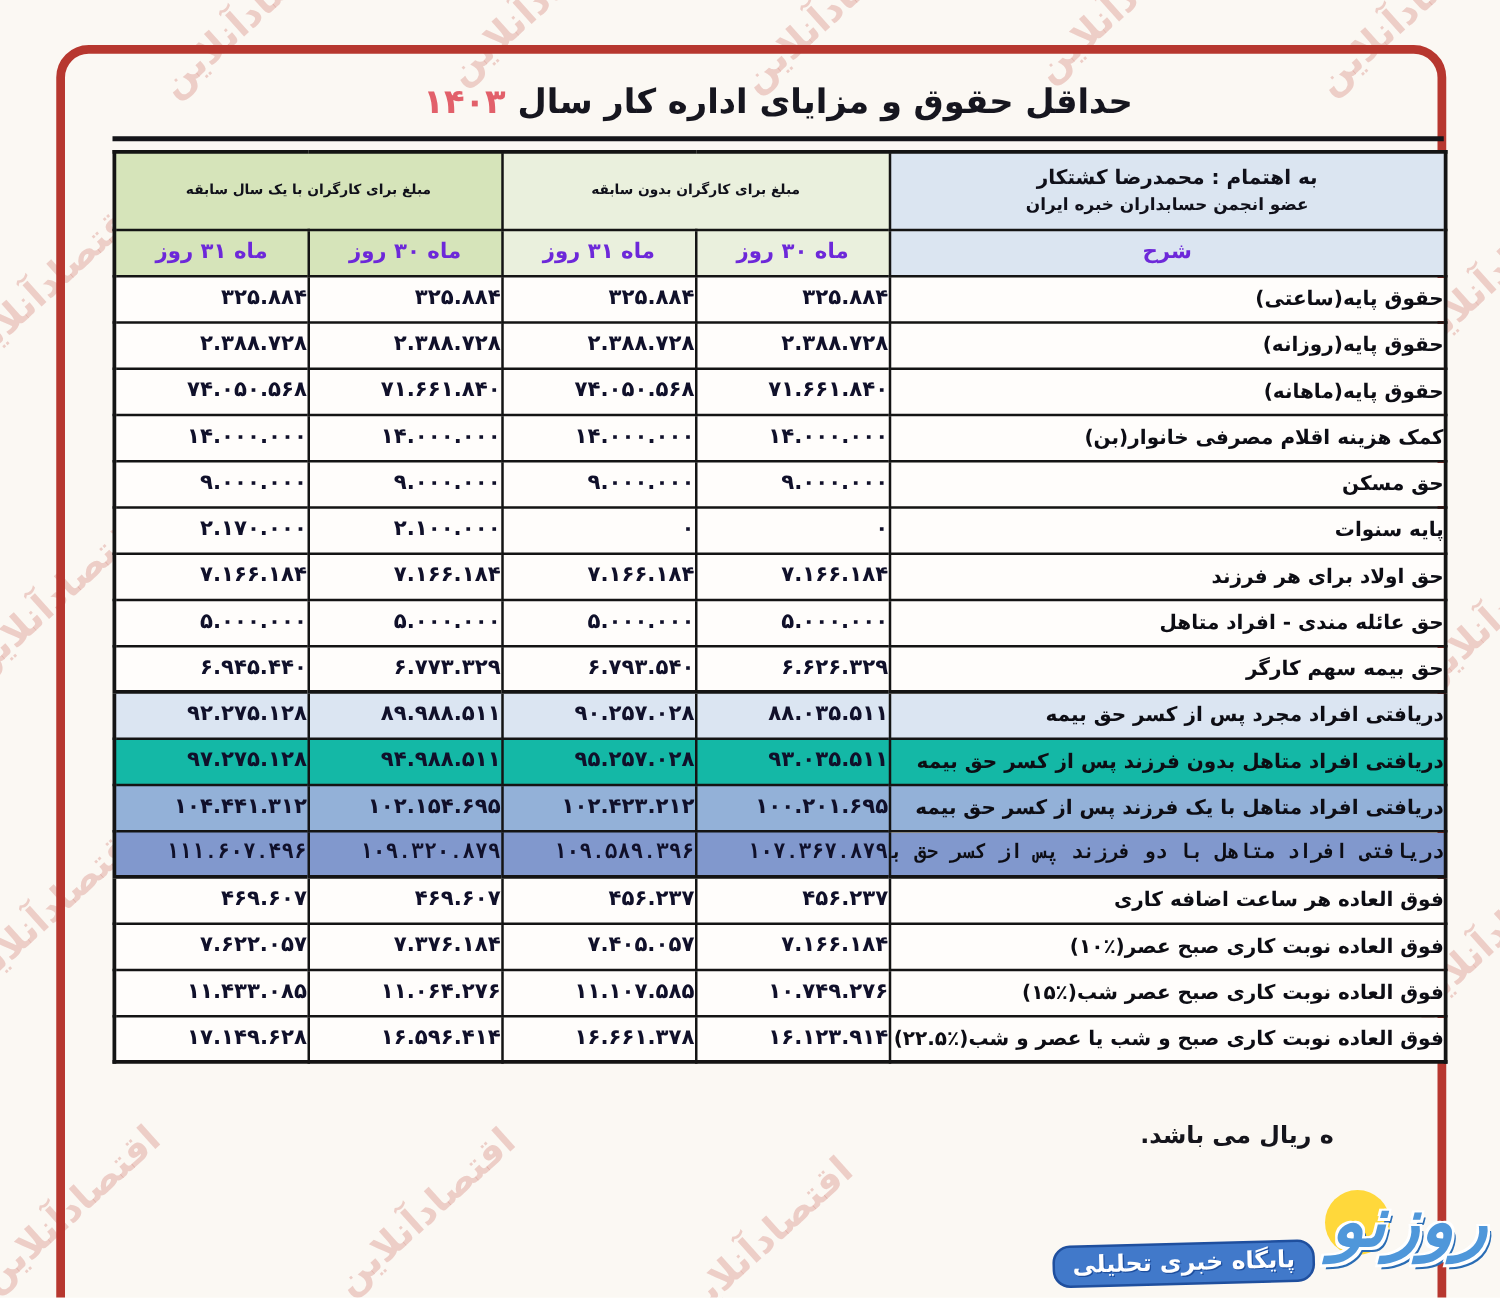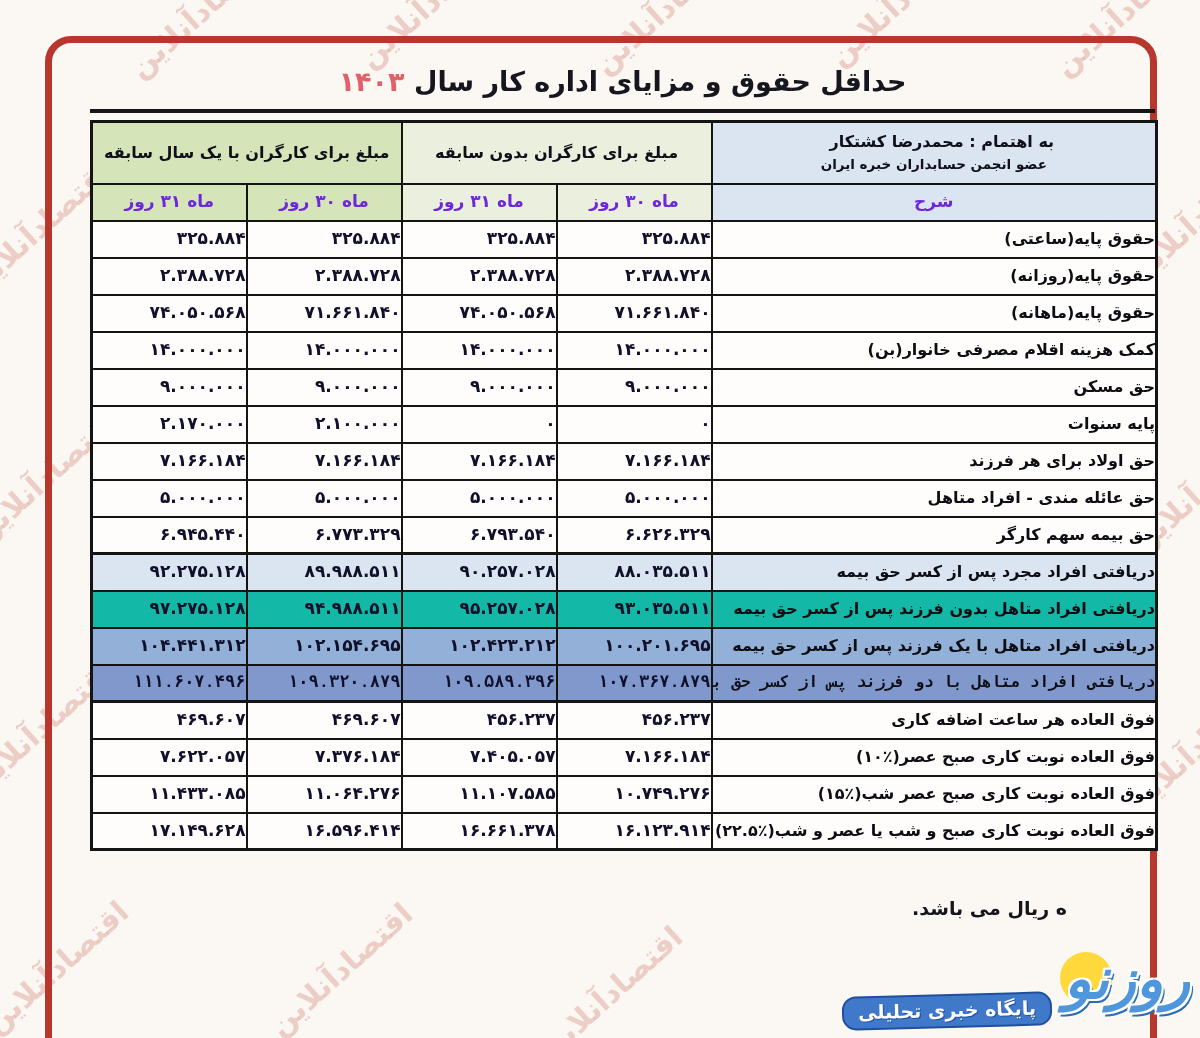--- a/index.html
+++ b/index.html
@@ -32,21 +32,21 @@
     border:3px solid #141414;
   }
   table.salary th, table.salary td{
     border:2px solid #141414; line-height:1.15; vertical-align:middle; padding:0;
   }
   col.c-desc{ width:445px; } col.c-num{ width:155px; }
   tr.h1{ height:62px; } tr.h2{ height:37px; }
   .credit{ background:#dbe5f1; font-weight:bold; color:#10101a; }
   .credit .l1{ font-size:16px; margin-bottom:5px;padding-left:16px; }
   .credit .l2{ font-size:13.5px; }
-  th.grp{ font-size:16px; font-weight:bold; color:#10101a;text-align:center; }
+  th.grp{ font-size:11px; font-weight:bold; color:#10101a;text-align:center; }
   th.sub, th.desc{ font-size:17px; font-weight:bold; color:#6d28d9; }
   .g-noexp{ background:#eaf0dd; }
   .g-exp{ background:#d6e4ba; }
   th.desc{ background:#dbe5f1; }
   tbody tr{ height:37px; background:#fffdfb; }
   td.lbl{
     font-size:16px; font-weight:bold; text-align:right; padding-right:6px;
     white-space:nowrap; overflow:hidden; color:#0d0d14;
   }
   td.num{

